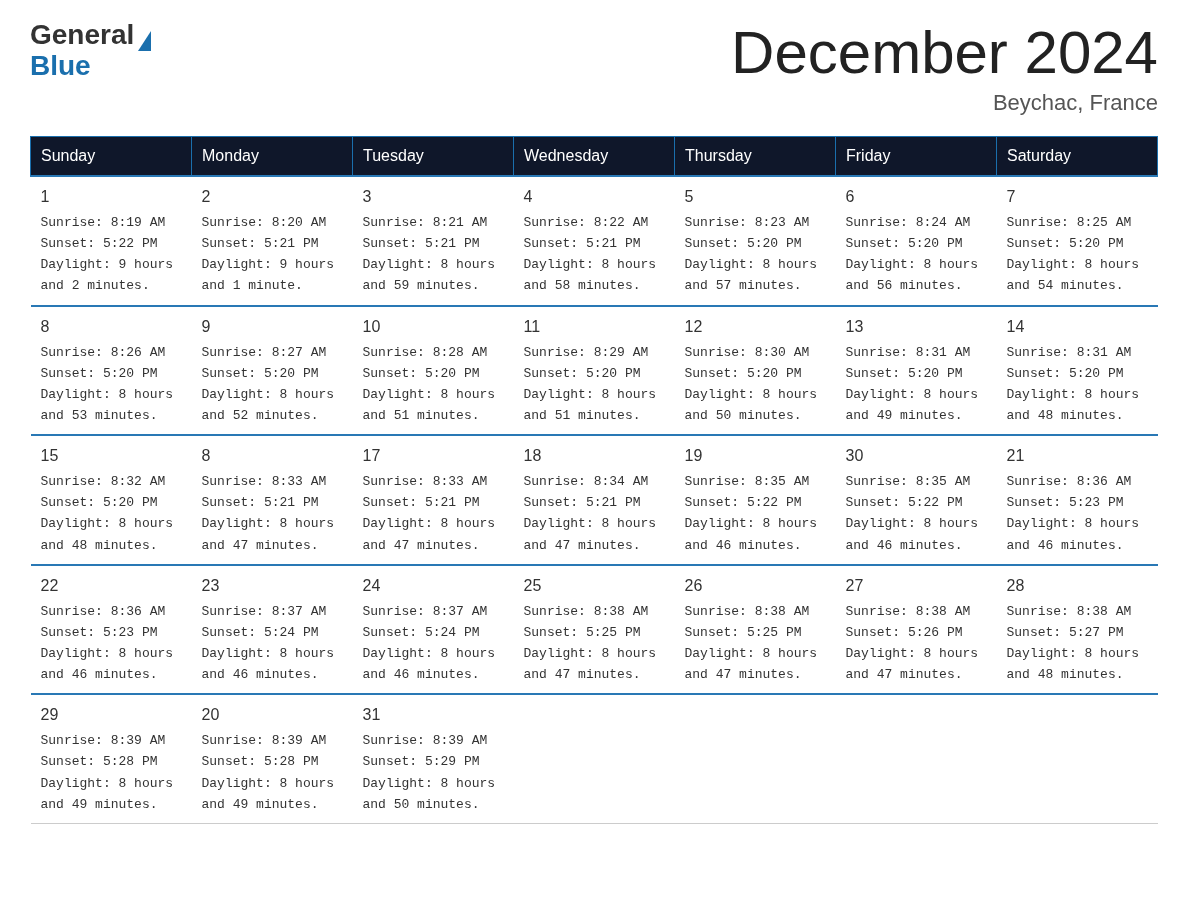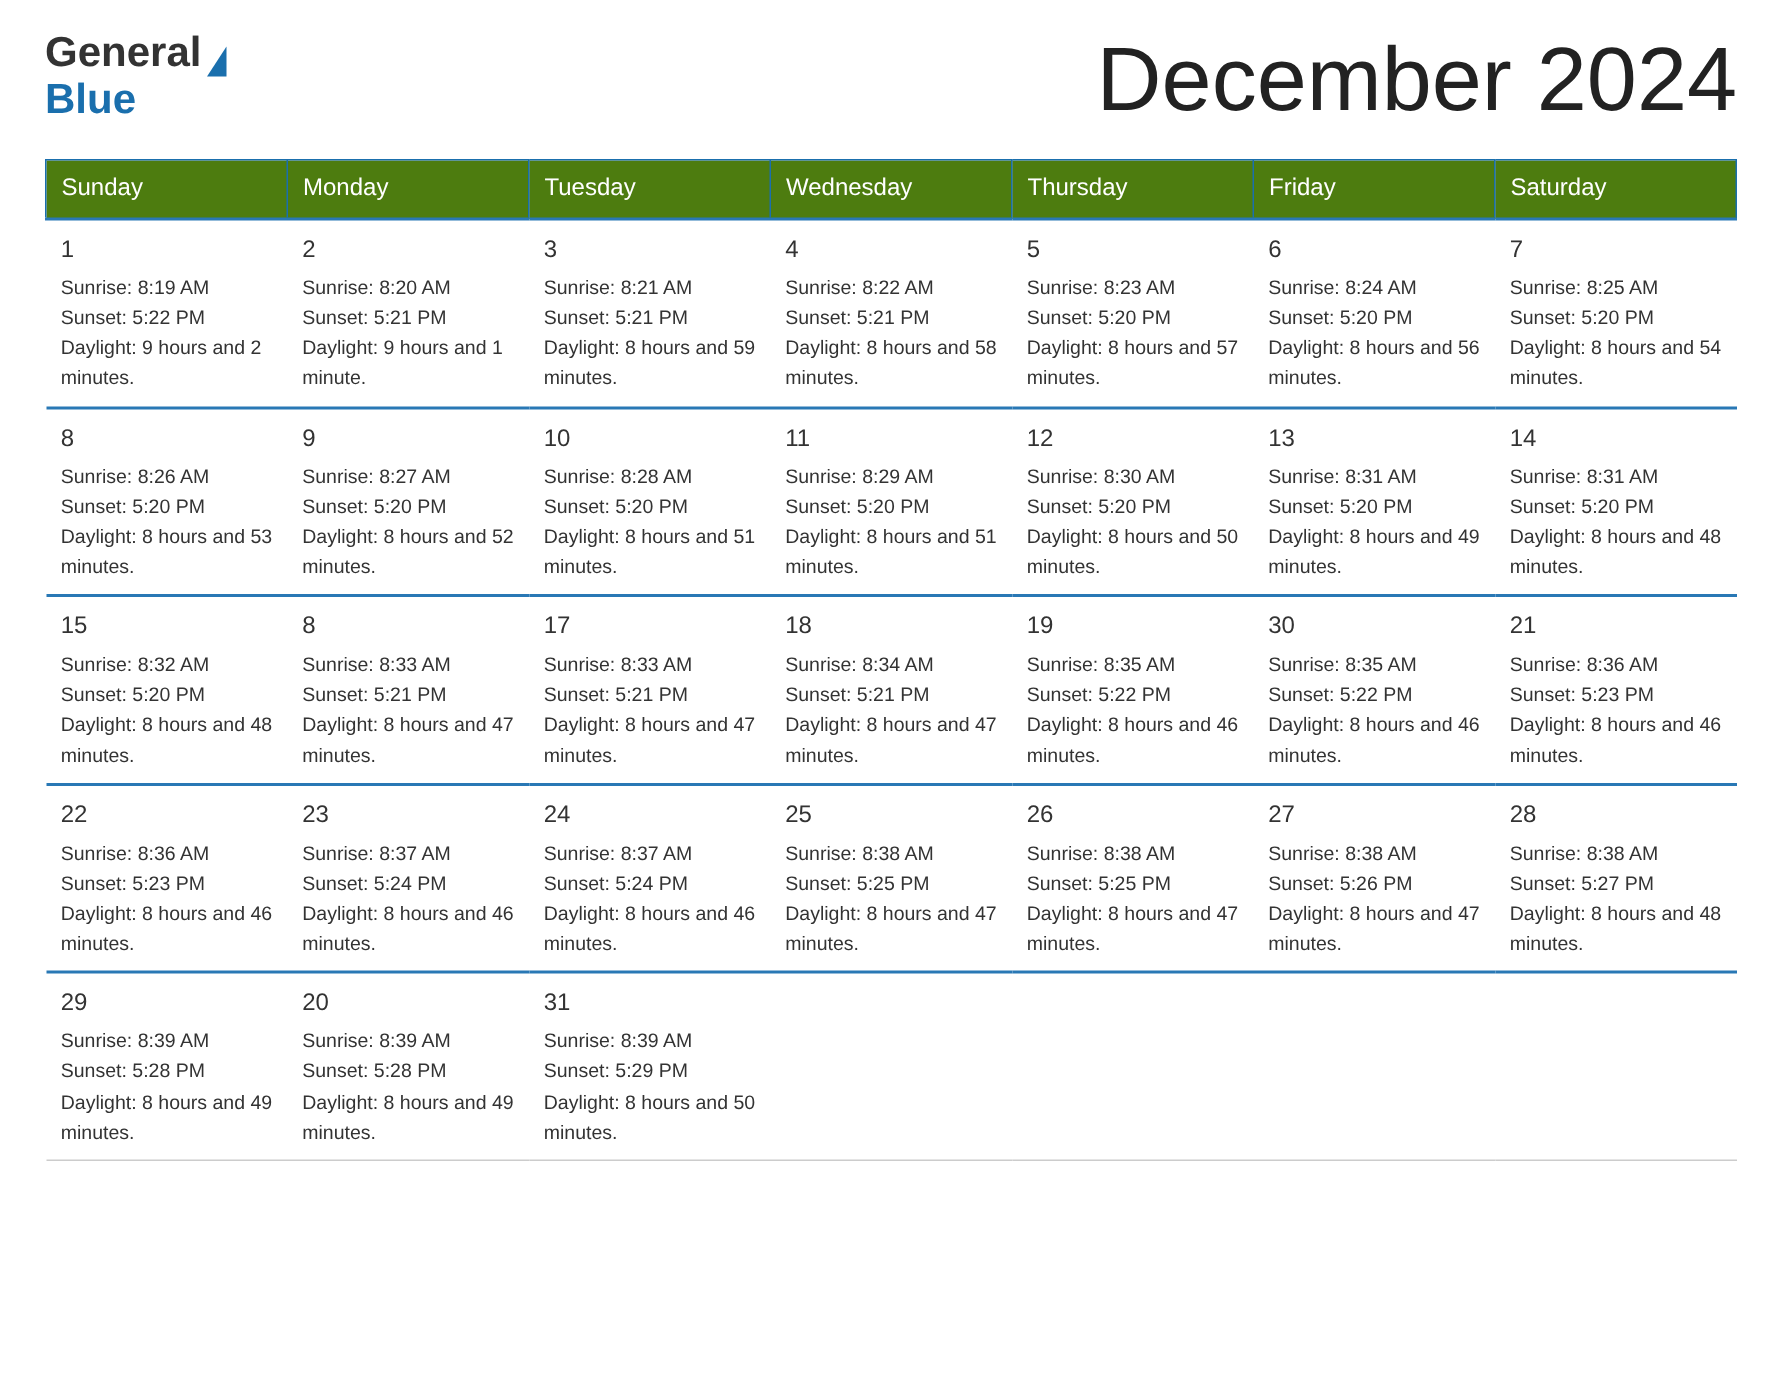--- a/index.html
+++ b/index.html
@@ -43,21 +43,21 @@
       font-size: 22px;
       color: #555;
       margin-top: 4px;
     }
     table {
       width: 100%;
       border-collapse: collapse;
       table-layout: fixed;
     }
     thead tr th {
-      background-color: #4d7c0f;
+      background-color: #0f172a;
       color: #ffffff;
       font-size: 16px;
       font-weight: normal;
       padding: 10px 10px;
       text-align: left;
       border: 1px solid #1a6fad;
     }
     tbody tr td {
       vertical-align: top;
       padding: 8px 10px;
@@ -80,20 +80,21 @@
     .day-num {
       font-size: 16px;
       font-weight: normal;
       display: block;
       margin-bottom: 3px;
     }
     .day-info {
       font-size: 13px;
       line-height: 1.55;
       color: #333;
+      font-family: Liberation Mono, monospace;
     }
     tbody tr {
       border-top: 2px solid #2978b5;
     }
     tbody tr + tr {
       border-top: 2px solid #2978b5;
     }
   </style>
 </head>
 <body>
@@ -107,20 +108,21 @@
           <div style="width:0; height:0; border-left:13px solid transparent; border-right:0; border-bottom:20px solid #1a6fad;"></div>
         </div>
       </div>
       <div>
         <span class="logo-text-blue">Blue</span>
       </div>
     </div>
   </div>
   <div class="title-block">
     <div class="month-title">December 2024</div>
+    <div class="location-title">Beychac, France</div>
   </div>
 </div>
 
 <table>
   <thead>
     <tr>
       <th>Sunday</th>
       <th>Monday</th>
       <th>Tuesday</th>
       <th>Wednesday</th>

